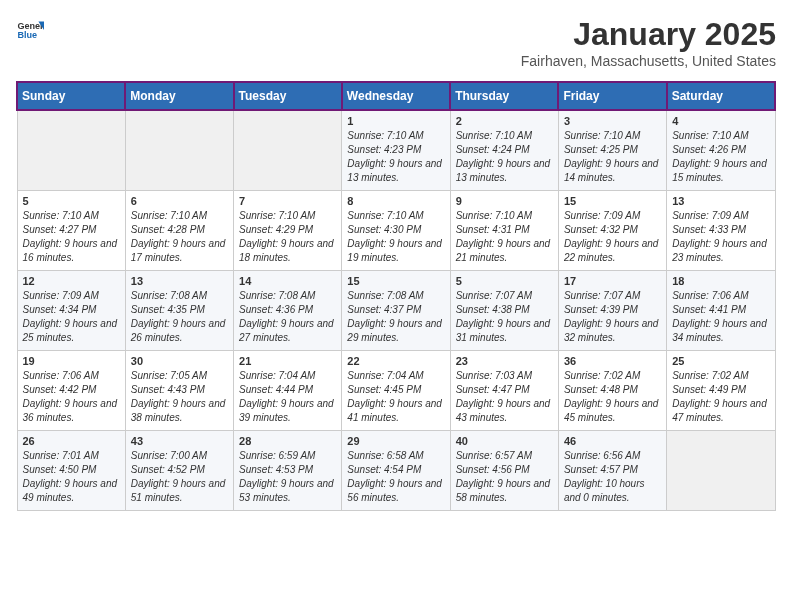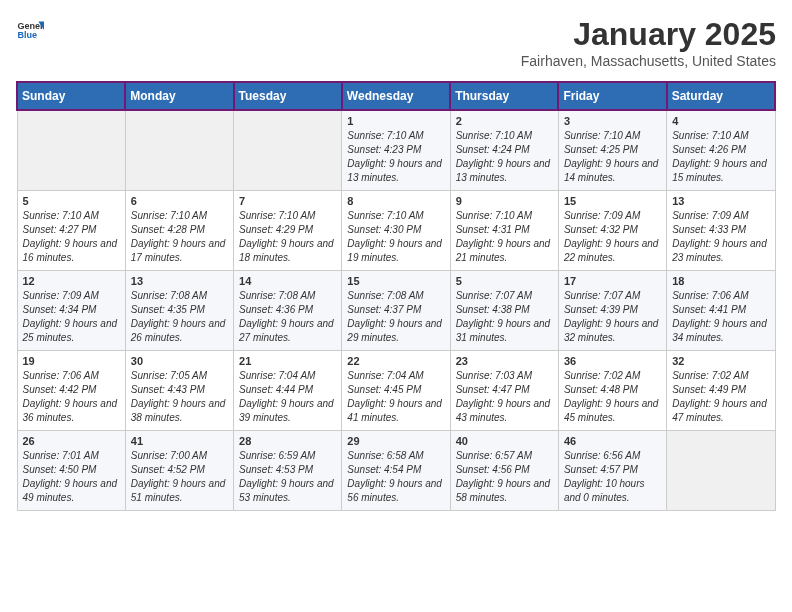--- a/index.html
+++ b/index.html
@@ -212,31 +212,31 @@
         </td>
         <td>
           <span class="day-num">23</span>
           <div class="day-info">Sunrise: 7:03 AM<br>Sunset: 4:47 PM<br>Daylight: 9 hours and 43 minutes.</div>
         </td>
         <td>
           <span class="day-num">36</span>
           <div class="day-info">Sunrise: 7:02 AM<br>Sunset: 4:48 PM<br>Daylight: 9 hours and 45 minutes.</div>
         </td>
         <td>
-          <span class="day-num">32</span>
+          <span class="day-num">25</span>
           <div class="day-info">Sunrise: 7:02 AM<br>Sunset: 4:49 PM<br>Daylight: 9 hours and 47 minutes.</div>
         </td>
       </tr>
       <tr>
         <td>
           <span class="day-num">26</span>
           <div class="day-info">Sunrise: 7:01 AM<br>Sunset: 4:50 PM<br>Daylight: 9 hours and 49 minutes.</div>
         </td>
         <td>
-          <span class="day-num">41</span>
+          <span class="day-num">43</span>
           <div class="day-info">Sunrise: 7:00 AM<br>Sunset: 4:52 PM<br>Daylight: 9 hours and 51 minutes.</div>
         </td>
         <td>
           <span class="day-num">28</span>
           <div class="day-info">Sunrise: 6:59 AM<br>Sunset: 4:53 PM<br>Daylight: 9 hours and 53 minutes.</div>
         </td>
         <td>
           <span class="day-num">29</span>
           <div class="day-info">Sunrise: 6:58 AM<br>Sunset: 4:54 PM<br>Daylight: 9 hours and 56 minutes.</div>
         </td>

